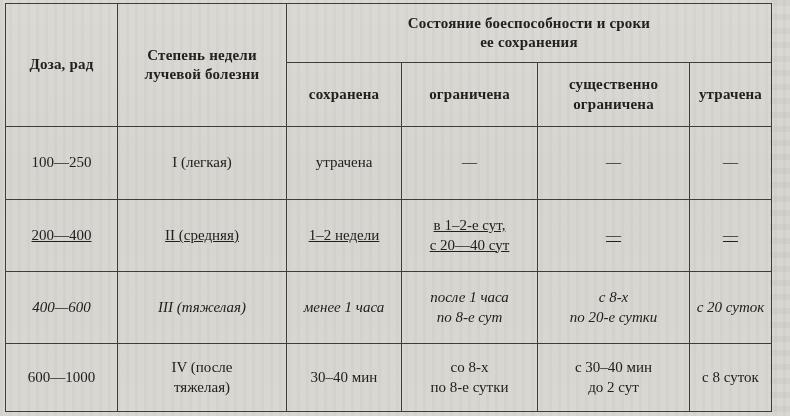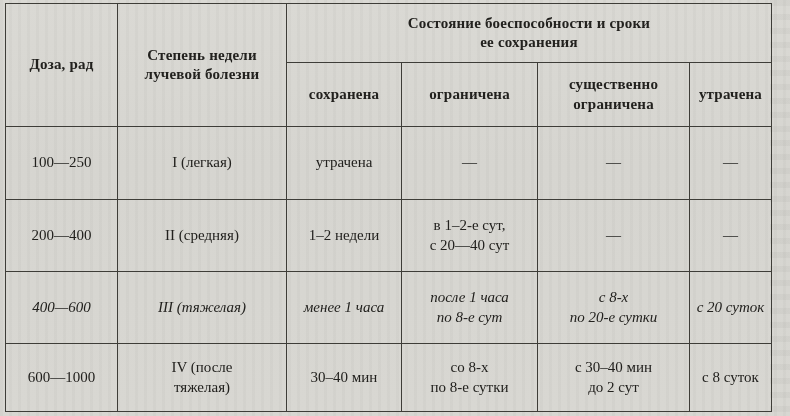--- a/index.html
+++ b/index.html
@@ -44,21 +44,21 @@
     font-weight: bold;
     letter-spacing: .2px;
   }
   .radiation-table td {
     font-weight: normal;
     text-align: center;
   }
   tr.hdr-top  { height: 59px; }
   tr.hdr-sub  { height: 64px; }
   tr.row-1    { height: 71px; }
-  tr.row-2    { height: 70px; }
+  tr.row-2    { height: 70px; text-decoration: underline; }
   tr.row-3    { height: 70px; font-style: italic; }
   tr.row-4    { height: 66px; }
   .col-dose      { width: 112px; }
   .col-severity  { width: 169px; }
   .col-preserved { width: 115px; }
   .col-limited   { width: 136px; }
   .col-sublimited{ width: 152px; }
   .col-lost      { width: 82px; }
 </style>
 </head>

